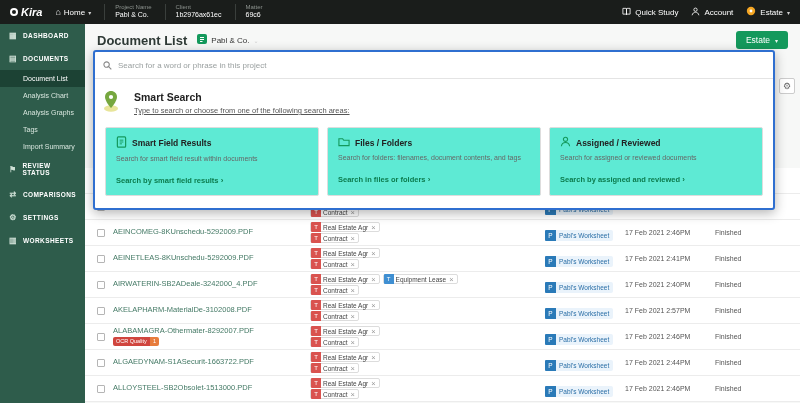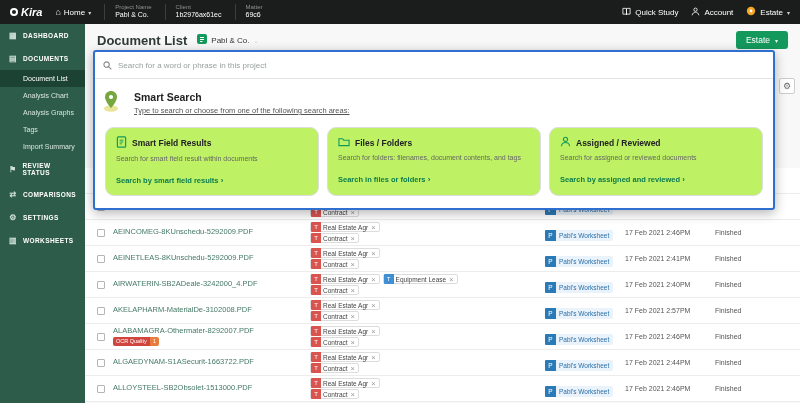--- a/index.html
+++ b/index.html
@@ -77,21 +77,21 @@
   
   .overlay{position:absolute;left:8px;top:26px;width:682px;background:#fff;border:2px solid var(--overlay-border);
     border-radius:3px;box-shadow:0 3px 12px rgba(0,0,0,.3);z-index:10;}
   .search-row{display:flex;align-items:center;gap:6px;padding:4px 8px;border-bottom:1px solid #e4e4e4;}
   .search-row input{border:none;outline:none;flex:1;font-size:8px;color:#333;font-family:inherit;background:transparent;}
   .search-row input::placeholder{color:#9aa0a0;}
   .ss-head{display:flex;align-items:center;gap:11px;padding:10px 4px 8px;}
   .ss-title{font-size:10.5px;font-weight:bold;color:#222;}
   .ss-sub{font-size:7.5px;color:#555;margin-top:3px;text-decoration:underline;}
   .cards{display:flex;gap:8px;padding:2px 10px 12px;}
-  .card{flex:1;border:1px solid #ddd;border-radius:9px;padding:8px 10px;background:#bef264;cursor:pointer;}
+  .card{flex:1;border:1px solid #ddd;border-radius:2px;padding:8px 10px;background:#5eead4;cursor:pointer;}
   .card-head{display:flex;align-items:center;gap:5px;font-size:8.5px;font-weight:bold;color:#222;}
   .card-desc{font-size:7px;color:#666;margin:4px 0 6px;line-height:1.35;}
   .card-link{font-size:7.5px;color:#0c7b4d;font-weight:bold;text-decoration:none;cursor:pointer;}
   .card-link .arr{font-size:8px;}
 </style>
 </head>
 <body>
 
 <header class="topbar">
   <div class="tb-left">

